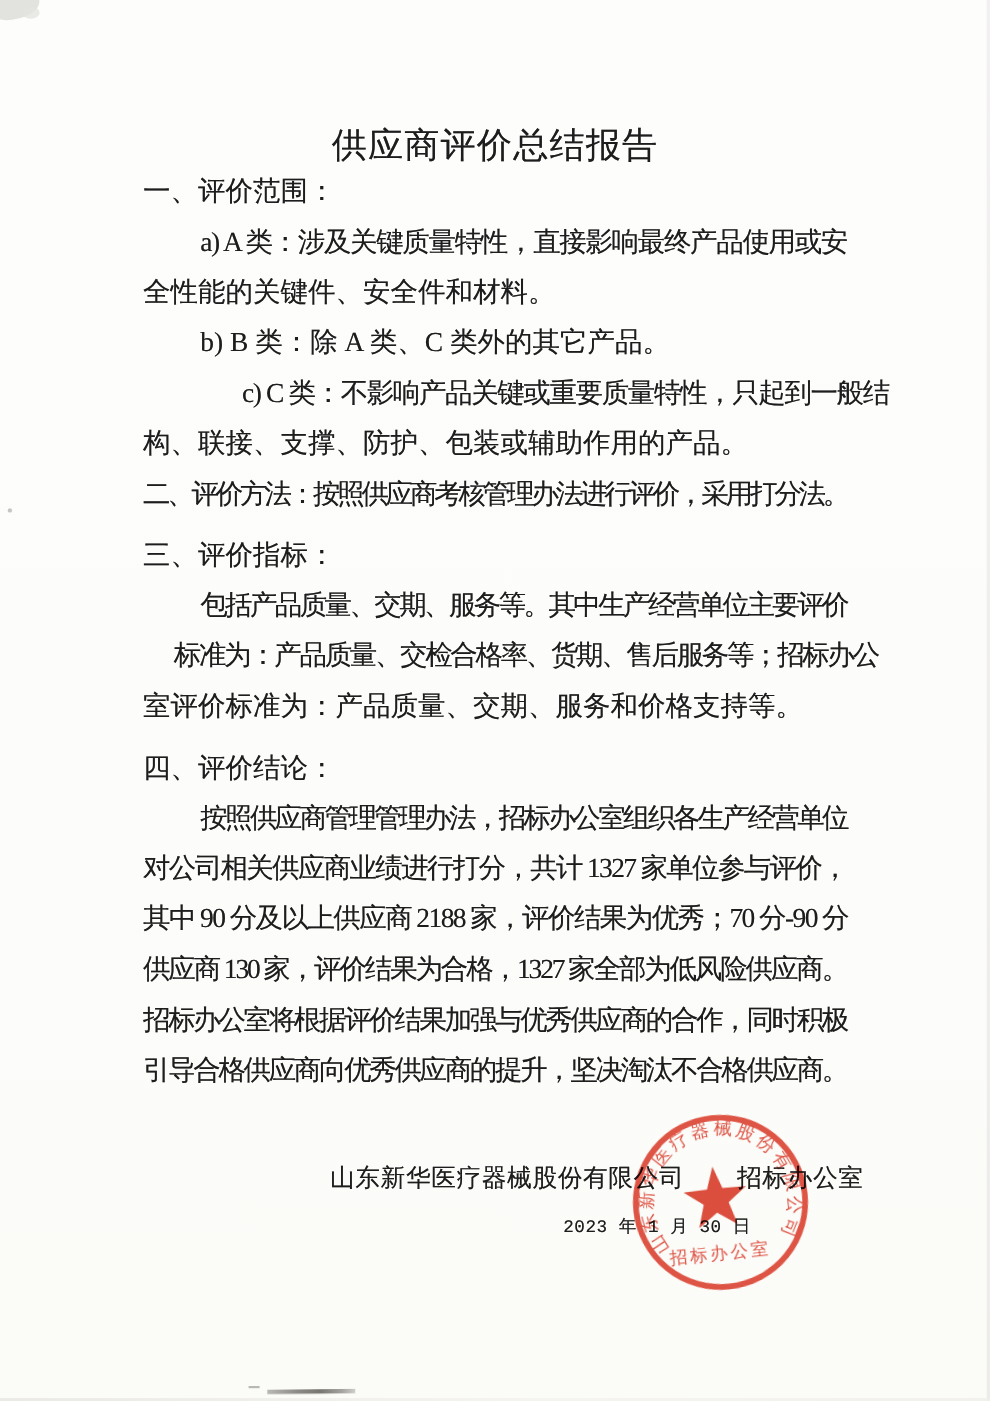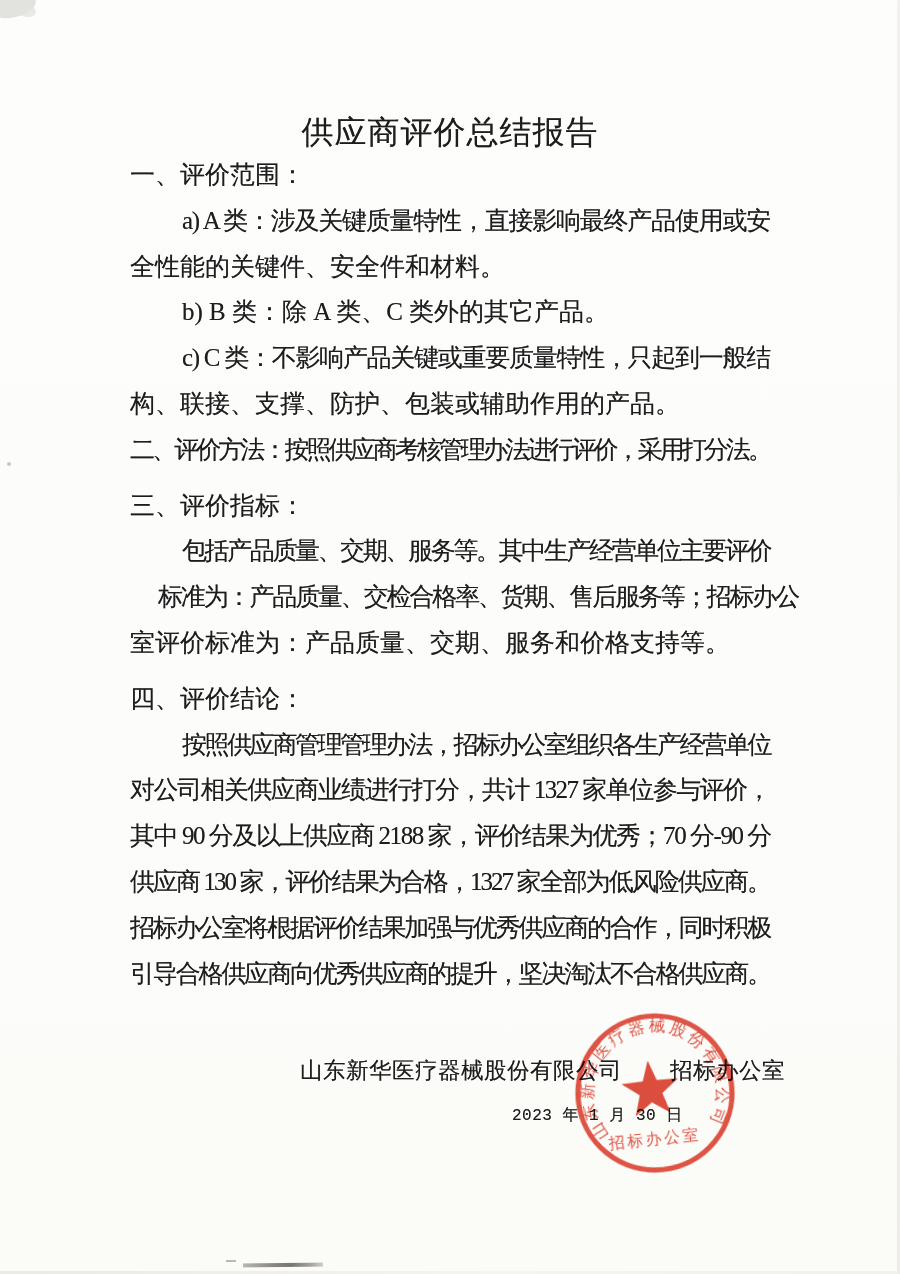--- a/index.html
+++ b/index.html
@@ -61,21 +61,21 @@
 
 <div class="page">
 
   <div class="doc-title">供应商评价总结报告</div>
 
   <div class="body-lines" id="body-lines">
       <div class="line"><span>一、评价范围：</span></div>
       <div class="line indent"><span style="letter-spacing: -1.2221px; text-align: center;">a) A 类：涉及关键质量特性，直接影响最终产品使用或安</span></div>
       <div class="line"><span>全性能的关键件、安全件和材料。</span></div>
       <div class="line indent"><span>b) B 类：除 A 类、C 类外的其它产品。</span></div>
-      <div class="line indent"><span style="letter-spacing: -1.27176px;">c) C 类：不影响产品关键或重要质量特性，只起到一般结</span></div>
+      <div class="line indent"><span style="letter-spacing: -1.27176px; margin-left: 38px;">c) C 类：不影响产品关键或重要质量特性，只起到一般结</span></div>
       <div class="line"><span>构、联接、支撑、防护、包装或辅助作用的产品。</span></div>
       <div class="line"><span style="letter-spacing: -2.93103px;">二、评价方法：按照供应商考核管理办法进行评价，采用打分法。</span></div>
       <div class="line gap"><span>三、评价指标：</span></div>
       <div class="line indent"><span style="letter-spacing: -2.38462px;">包括产品质量、交期、服务等。其中生产经营单位主要评价</span></div>
       <div class="line"><span style="letter-spacing: -2.14286px; margin-left: 28px;">标准为：产品质量、交检合格率、货期、售后服务等；招标办公</span></div>
       <div class="line"><span>室评价标准为：产品质量、交期、服务和价格支持等。</span></div>
       <div class="line gap"><span>四、评价结论：</span></div>
       <div class="line indent"><span style="letter-spacing: -2.38462px;">按照供应商管理管理办法，招标办公室组织各生产经营单位</span></div>
       <div class="line"><span style="letter-spacing: -1.53226px;">对公司相关供应商业绩进行打分，共计 1327 家单位参与评价，</span></div>
       <div class="line"><span style="letter-spacing: -1.4449px;">其中 90 分及以上供应商 2188 家，评价结果为优秀；70 分-90 分</span></div>

